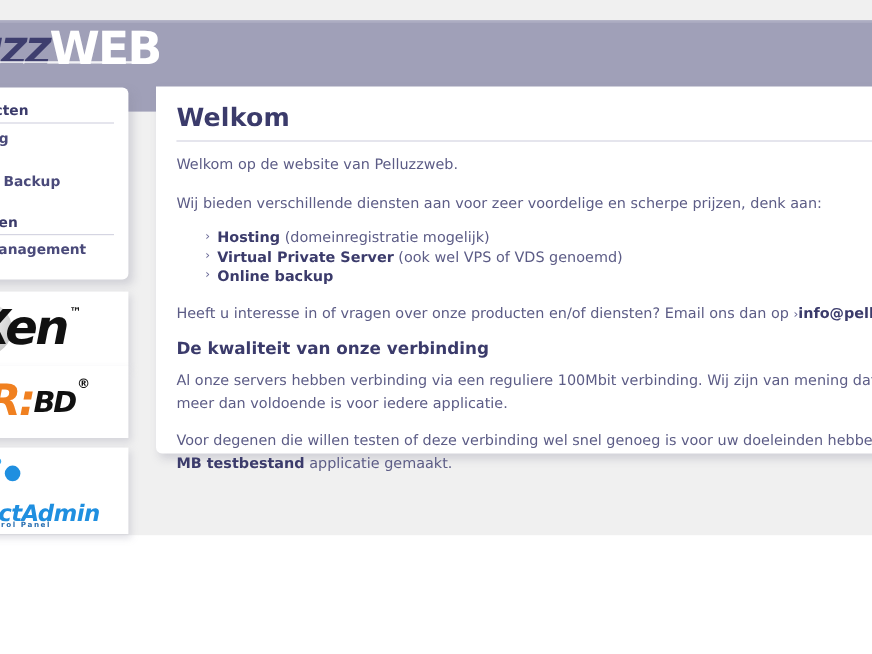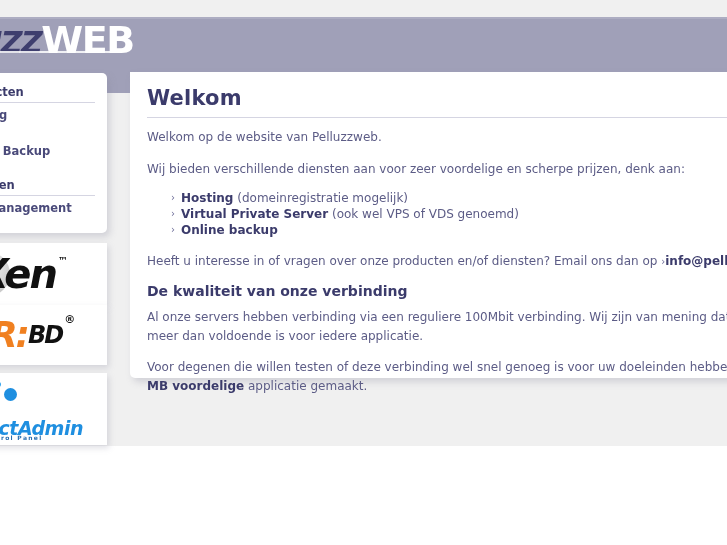--- a/index.html
+++ b/index.html
@@ -346,21 +346,21 @@
 
       <p class="para"><span>Heeft u interesse in of vragen over onze producten en/of diensten? Email ons dan op </span><span class="link-marker">›</span><span class="inline-link">info@pelluzzweb.nl</span></p>
 
       <h2 class="section-head">De kwaliteit van onze verbinding</h2>
 
       <p class="para" style="margin-bottom:13px;">
         <span>Al onze servers hebben verbinding via een reguliere 100Mbit verbinding. Wij zijn van mening dat deze snelheid</span><br>
         <span>meer dan voldoende is voor iedere applicatie.</span>
       </p>
 
-      <p class="para"><span>Voor degenen die willen testen of deze verbinding wel snel genoeg is voor uw doeleinden hebben wij een </span><br><span class="inline-link">MB voordelige</span><span> applicatie gemaakt.</span></p>
+      <p class="para"><span>Voor degenen die willen testen of deze verbinding wel snel genoeg is voor uw doeleinden hebben wij een </span><br><span class="inline-link">MB testbestand</span><span> applicatie gemaakt.</span></p>
 
     </div>
   </div>
 
   <div class="sidebar">
 
     <div class="menu-group">
       <div class="menu-head">Producten</div>
       <div class="menu-rule"></div>
       <div class="menu-item">Hosting</div>

